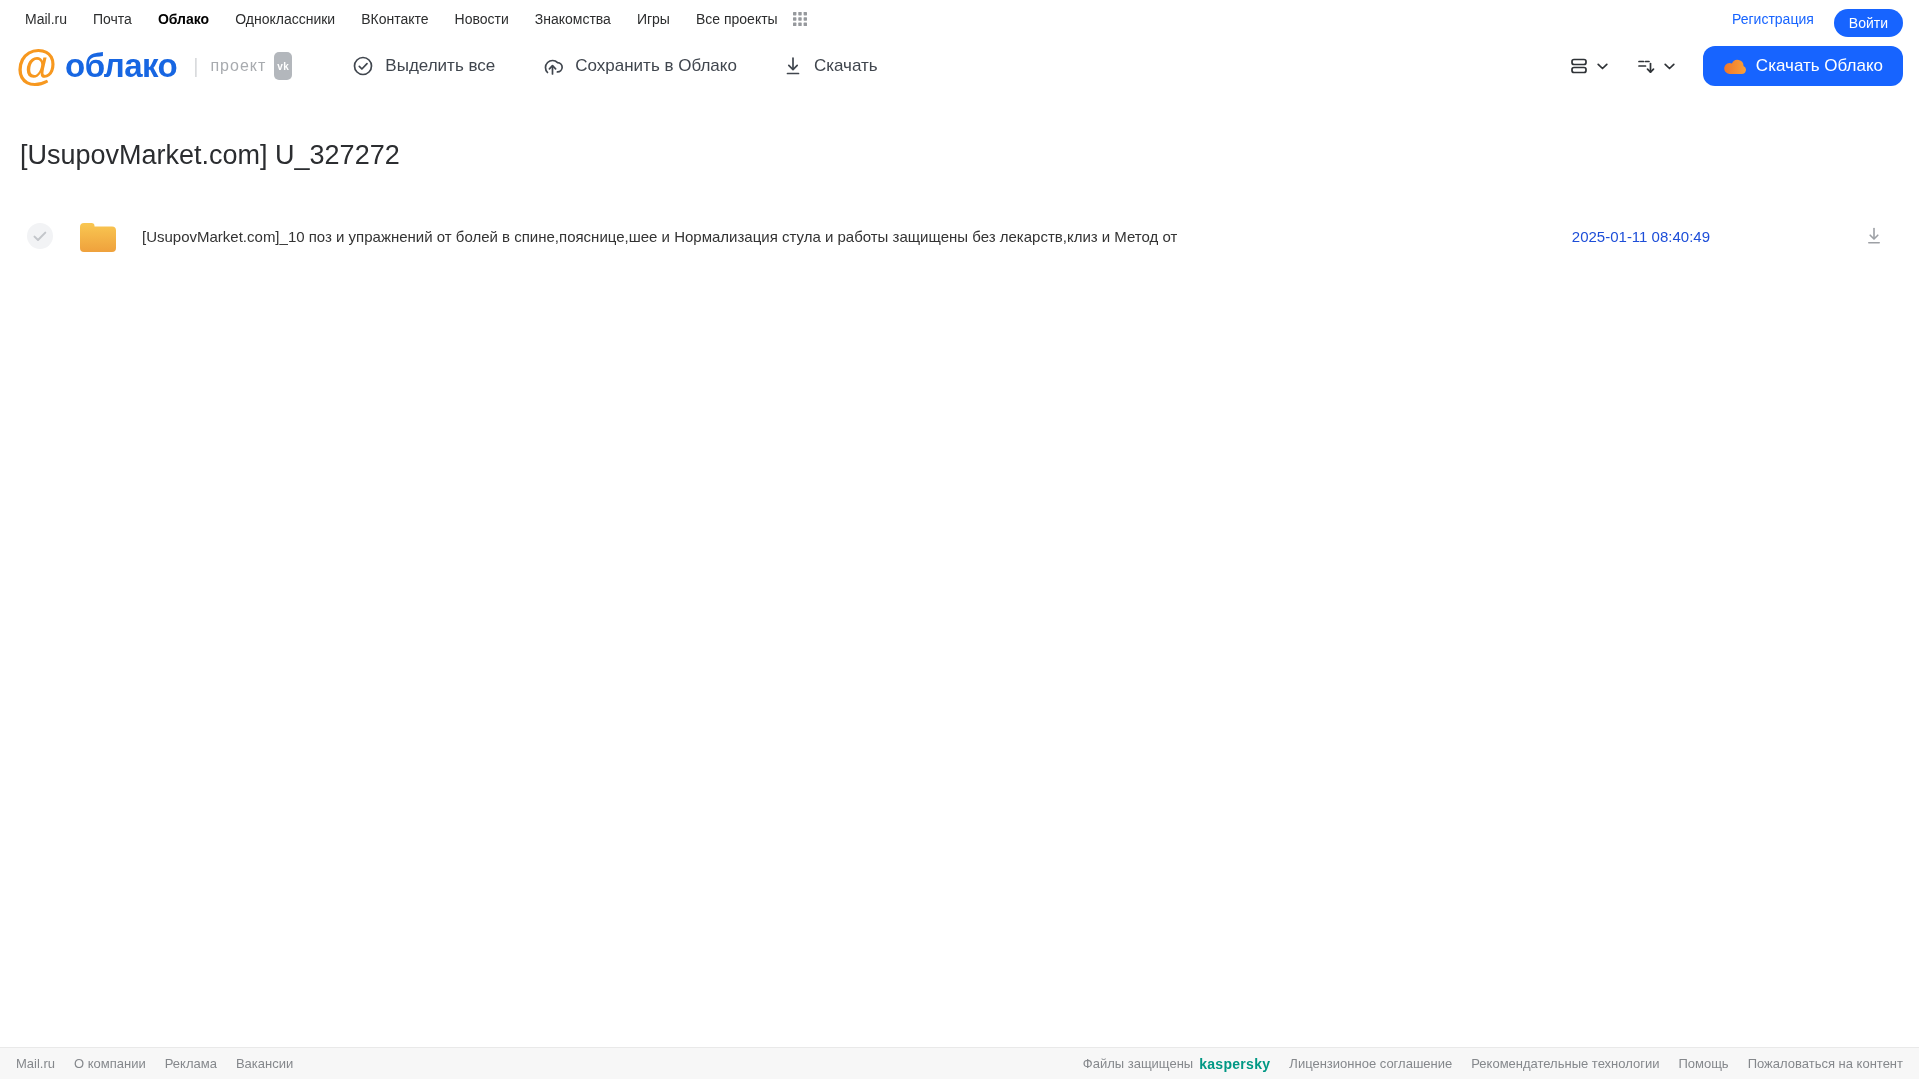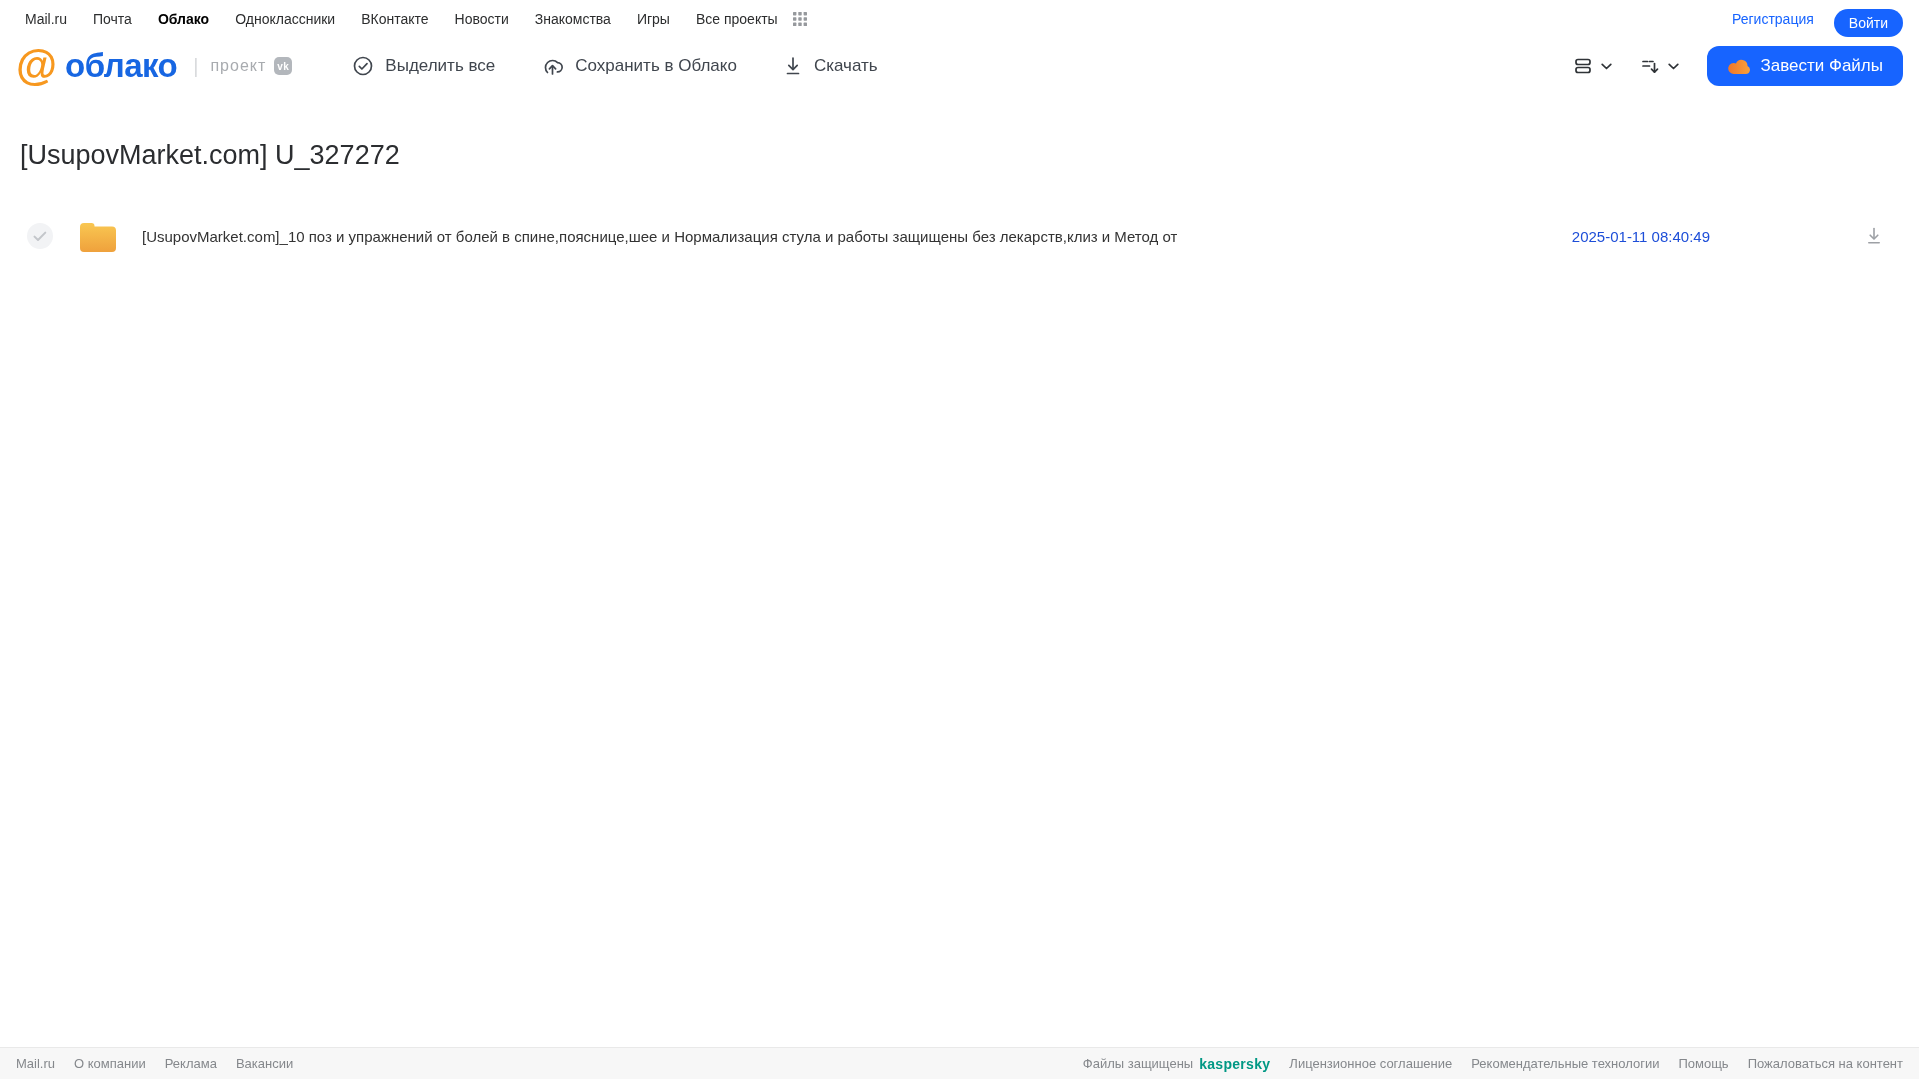--- a/index.html
+++ b/index.html
@@ -21,21 +21,21 @@
   .login-btn { background:#1764ff; color:#fff; border:none; border-radius:16px;
                padding:6px 15px; font-size:14px; font-family:inherit; cursor:pointer;margin-top:7px; }
 
   
   .header { height:56px; display:flex; align-items:center; padding:0 16px 0 16px; }
   .logo { display:flex; align-items:center; cursor:pointer; }
   .logo-at { font-size:42px; font-weight:bold; color:#f7981f; line-height:1; margin-right:8px; }
   .logo-text { font-size:33px; font-weight:bold; color:#1766e2; letter-spacing:-0.5px; }
   .logo-sep { color:#d8dadd; font-size:20px; margin:0 12px 0 16px; }
   .logo-project { color:#a8abaf; font-size:16px; letter-spacing:1px; margin-right:8px; }
-  .vk-badge { width:18px; height:18px; border-radius:5px; background:#b3b7bc; color:#fff;
+  .vk-badge { width:18px; height:28px; border-radius:5px; background:#b3b7bc; color:#fff;
               font-size:10px; font-weight:bold; display:inline-flex; align-items:center;
               justify-content:center; letter-spacing:0.5px; }
 
   .toolbar { display:flex; align-items:flex-start; gap:46px; margin-left:60px; }
   .tool-btn { display:flex; align-items:center; gap:11px; color:#40464e; font-size:17px;
               background:none; border:none; font-family:inherit; cursor:pointer; }
   .tool-btn svg { display:block; }
 
   .header-right { margin-left:auto; display:flex; align-items:center; gap:28px; }
   .icon-drop { display:flex; align-items:center; gap:8px; cursor:pointer; }
@@ -180,21 +180,21 @@
         <svg width="23" height="17" viewBox="0 0 23 17">
           <defs>
             <linearGradient id="cg" x1="0" y1="0" x2="1" y2="0">
               <stop offset="0" stop-color="#f0762b"></stop>
                 <stop offset="1" stop-color="#f9a13a"></stop>
             </linearGradient>
           </defs>
           <path d="M6.5 16 A5.5 5.5 0 1 1 9 5.5 A6 6 0 0 1 20.5 8 A4.2 4.2 0 0 1 18.5 16 Z" fill="url(#cg)"></path>
         </svg>
       </span>
-      <span>Завести Файлы</span>
+      <span>Скачать Облако</span>
     </button>
   </div>
 </div>
 
 <h1 class="page-title">[UsupovMarket.com] U_327272</h1>
 
 <div class="file-row">
   <span class="row-check">
     <svg width="14" height="11" viewBox="0 0 14 11" fill="none" stroke="#c3c6ca" stroke-width="2">
       <polyline points="1.5,5.6 5,9 12.3,1.6" stroke-linecap="round" stroke-linejoin="round"></polyline>

